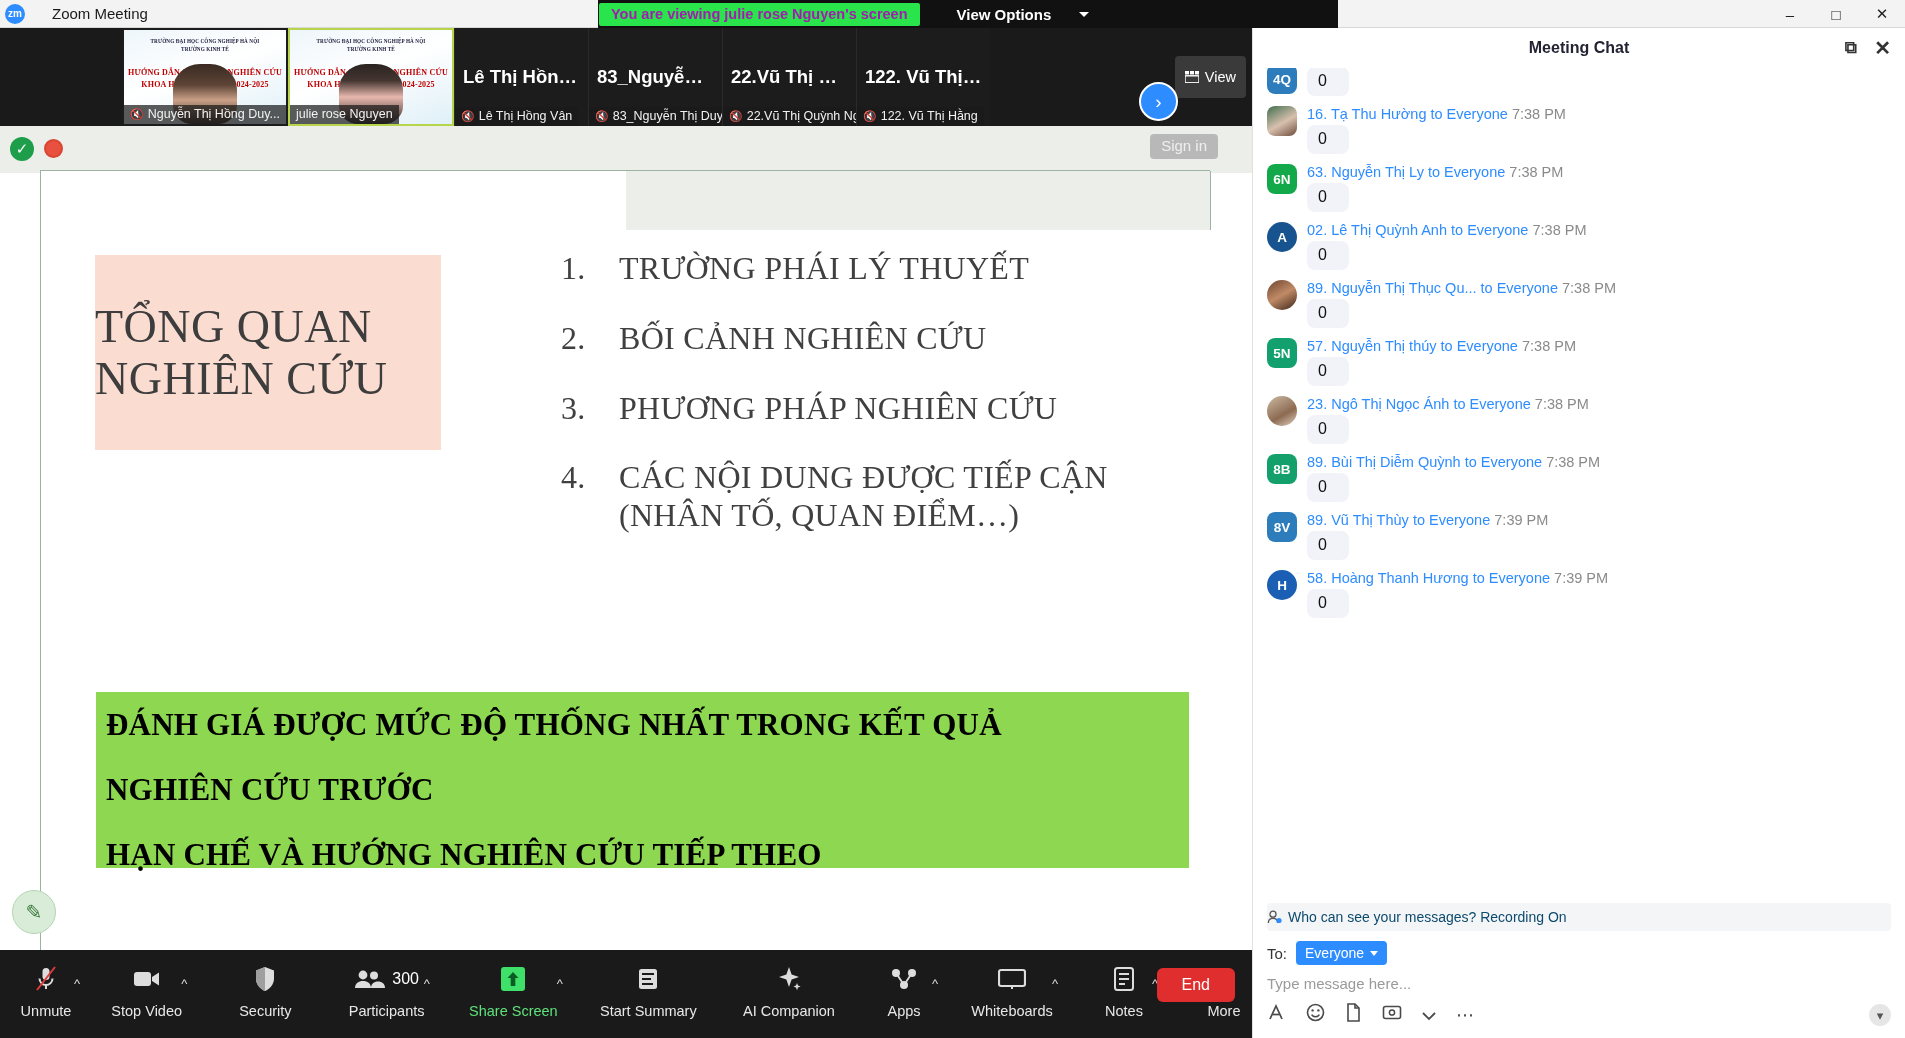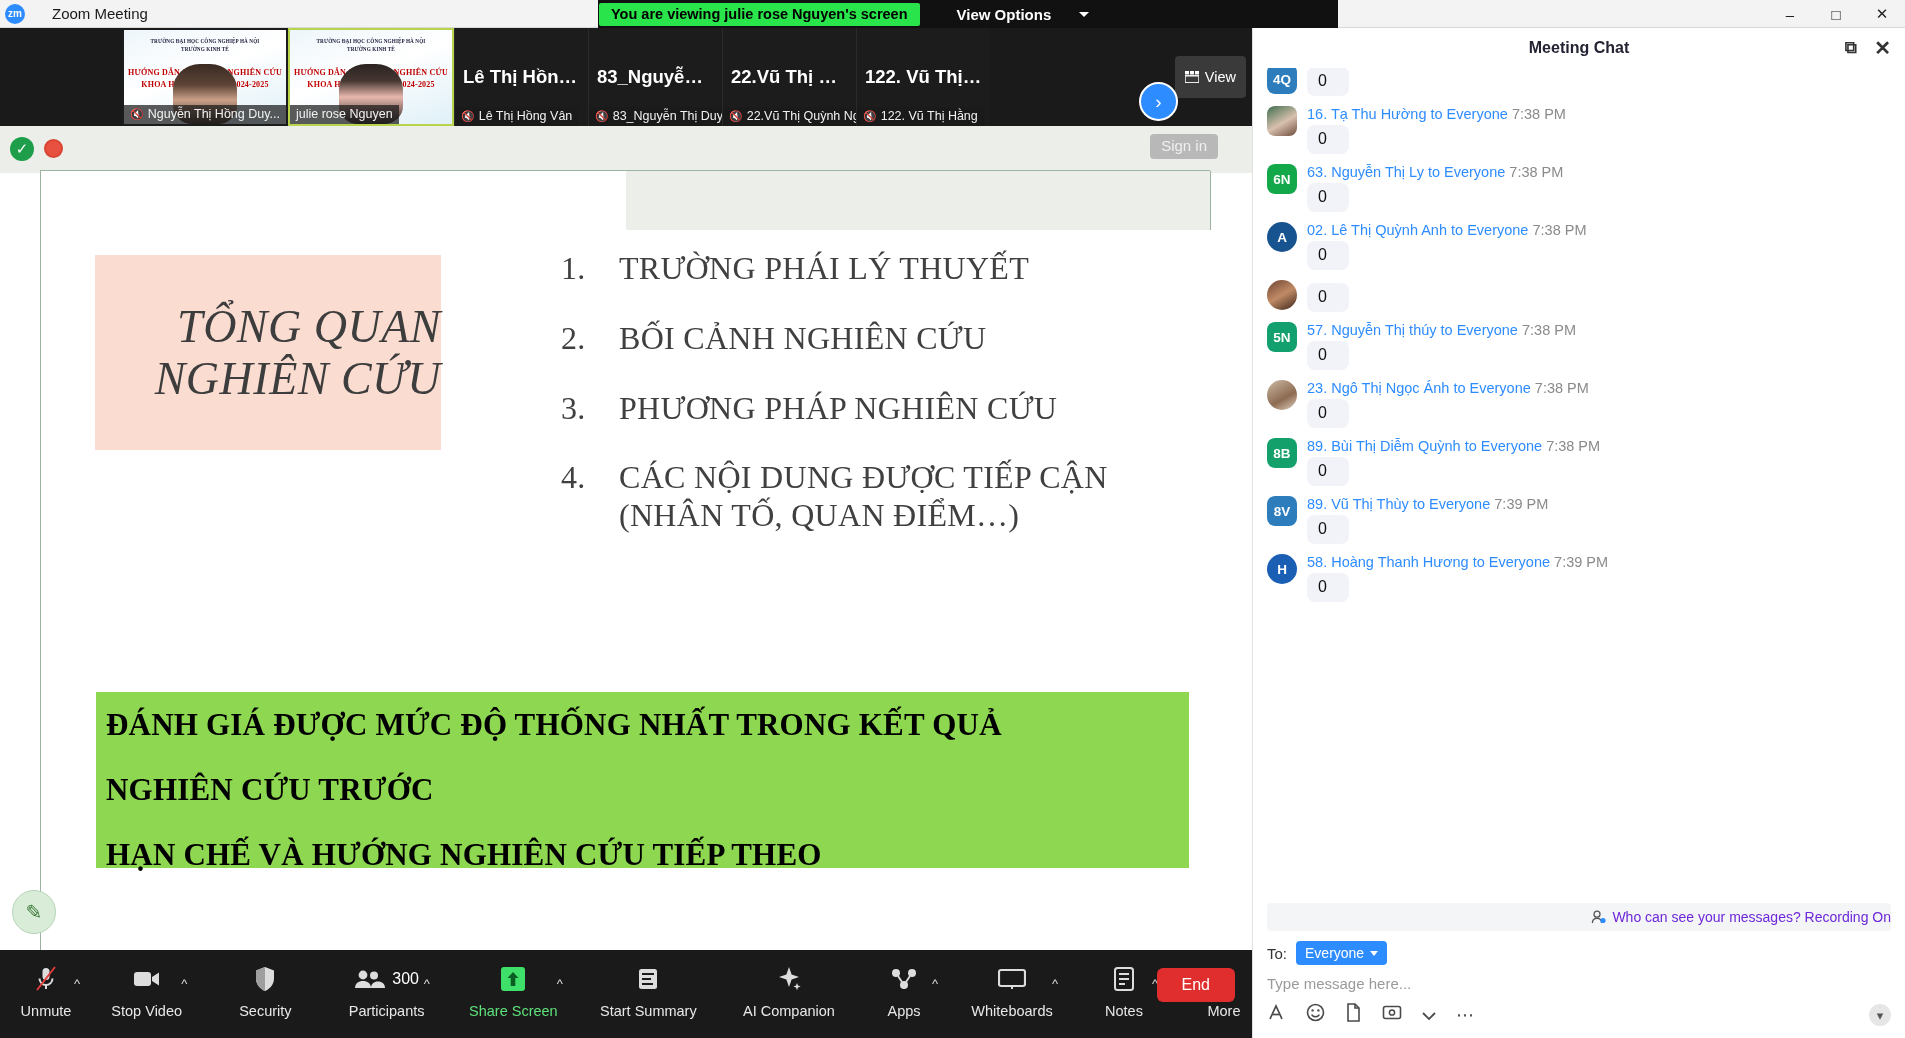--- a/index.html
+++ b/index.html
@@ -21,21 +21,21 @@
     margin-left:5px;color:#fff;font-size:10px;font-weight:bold;
     display:flex;align-items:center;justify-content:center;
     font-family:"Liberation Sans",sans-serif;
   }
   .tb-title{ margin-left:27px; font-size:15px; color:#1a1a1a; }
   .tb-center{
     position:absolute; left:598px; top:0; width:740px; height:28px;
     background:#111; display:flex; align-items:center;
   }
   .tb-green{
-    background:#29e44a; color:#000000; font-size:14.5px; font-weight:bold;
+    background:#29e44a; color:#a21caf; font-size:14.5px; font-weight:bold;
     padding:3px 12px 4px 12px; margin-left:1px; border-radius:2px;
     white-space:nowrap;
   }
   .tb-viewopts{
     color:#fff; font-size:15px; font-weight:bold; margin-left:37px;
     display:flex; align-items:center; gap:28px;
   }
   .caret-sm{ display:inline-block; width:0;height:0;
     border-left:5px solid transparent;border-right:5px solid transparent;
     border-top:5px solid #fff; }
@@ -144,21 +144,21 @@
   .slide{
     position:absolute; left:54px; top:79px; width:1110px; height:690px;
   }
   .tq-box{
     position:absolute; left:0px; top:5px; width:346px; height:195px;
     background:#fadcd1;
     display:flex; align-items:center; justify-content:center;
   }
   .tq-text{
     font-family:"Liberation Serif", serif; font-size:46px; color:#3d3d3d;
-    text-align:right; line-height:1.13; letter-spacing:.5px;font-style:italic;
+    text-align:left; line-height:1.13; letter-spacing:.5px;
   }
   .ol{
     position:absolute; left:466px; top:0px; width:644px;
   }
   .ol li{
     list-style:none; font-family:"Liberation Serif", serif;
     font-size:32px; color:#404040; margin-bottom:32px; line-height:1.18;
     display:flex; gap:22px; letter-spacing:.3px;
   }
   .ol li .num{ min-width:36px; }
@@ -230,21 +230,21 @@
   .msg-meta{ font-size:14.5px; color:#2d8cff; white-space:nowrap;
     overflow:hidden; text-overflow:ellipsis; }
   .msg-meta .to{ color:#2d8cff; }
   .msg-meta .time{ color:#8a8a8a; }
   .msg-bubble{
     display:inline-block; background:#f2f3f8; border-radius:8px;
     padding:5px 22px 6px 11px; font-size:16px; color:#111; margin-top:3px;
   }
   .chat-note{
     height:28px; background:#f4f5f7; display:flex; align-items:center;
-    justify-content:flex-end; gap:6px; font-size:14px; color:#6d28d9;
+    justify-content:flex-start; gap:6px; font-size:14px; color:#0c4a6e;
     margin:0 14px; border-radius:4px;
   }
   .chat-to{
     display:flex; align-items:center; gap:9px; padding:10px 14px 6px 14px;
     font-size:15px; color:#333;
   }
   .to-pill{
     background:#2d8cff; color:#fff; font-size:14px; border-radius:4px;
     padding:4px 9px; display:flex; align-items:center; gap:6px;
   }
@@ -601,20 +601,25 @@
             <span class="to">to Everyone</span>
             <span class="time">7:38 PM</span>
           </div>
           <div class="msg-bubble">0</div>
         </div>
       </div>
 
       <div class="msg">
         <div class="msg-av photo" style="background:linear-gradient(150deg,#6d4430 0%,#c08a66 50%,#3a2418 100%);border-radius:50%"></div>
         <div class="msg-body">
+          <div class="msg-meta">
+            <span>89. Nguyễn Thị Thục Qu...</span>
+            <span class="to">to Everyone</span>
+            <span class="time">7:38 PM</span>
+          </div>
           <div class="msg-bubble">0</div>
         </div>
       </div>
 
       <div class="msg">
         <div class="msg-av" style="background:#12a06f">5N</div>
         <div class="msg-body">
           <div class="msg-meta">
             <span>57. Nguyễn Thị thúy</span>
             <span class="to">to Everyone</span>

